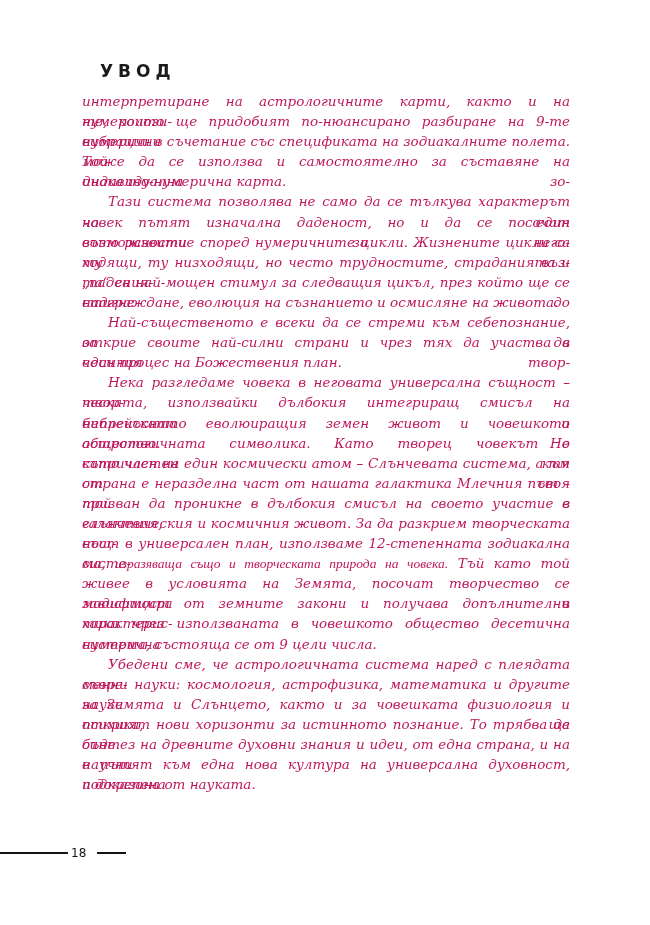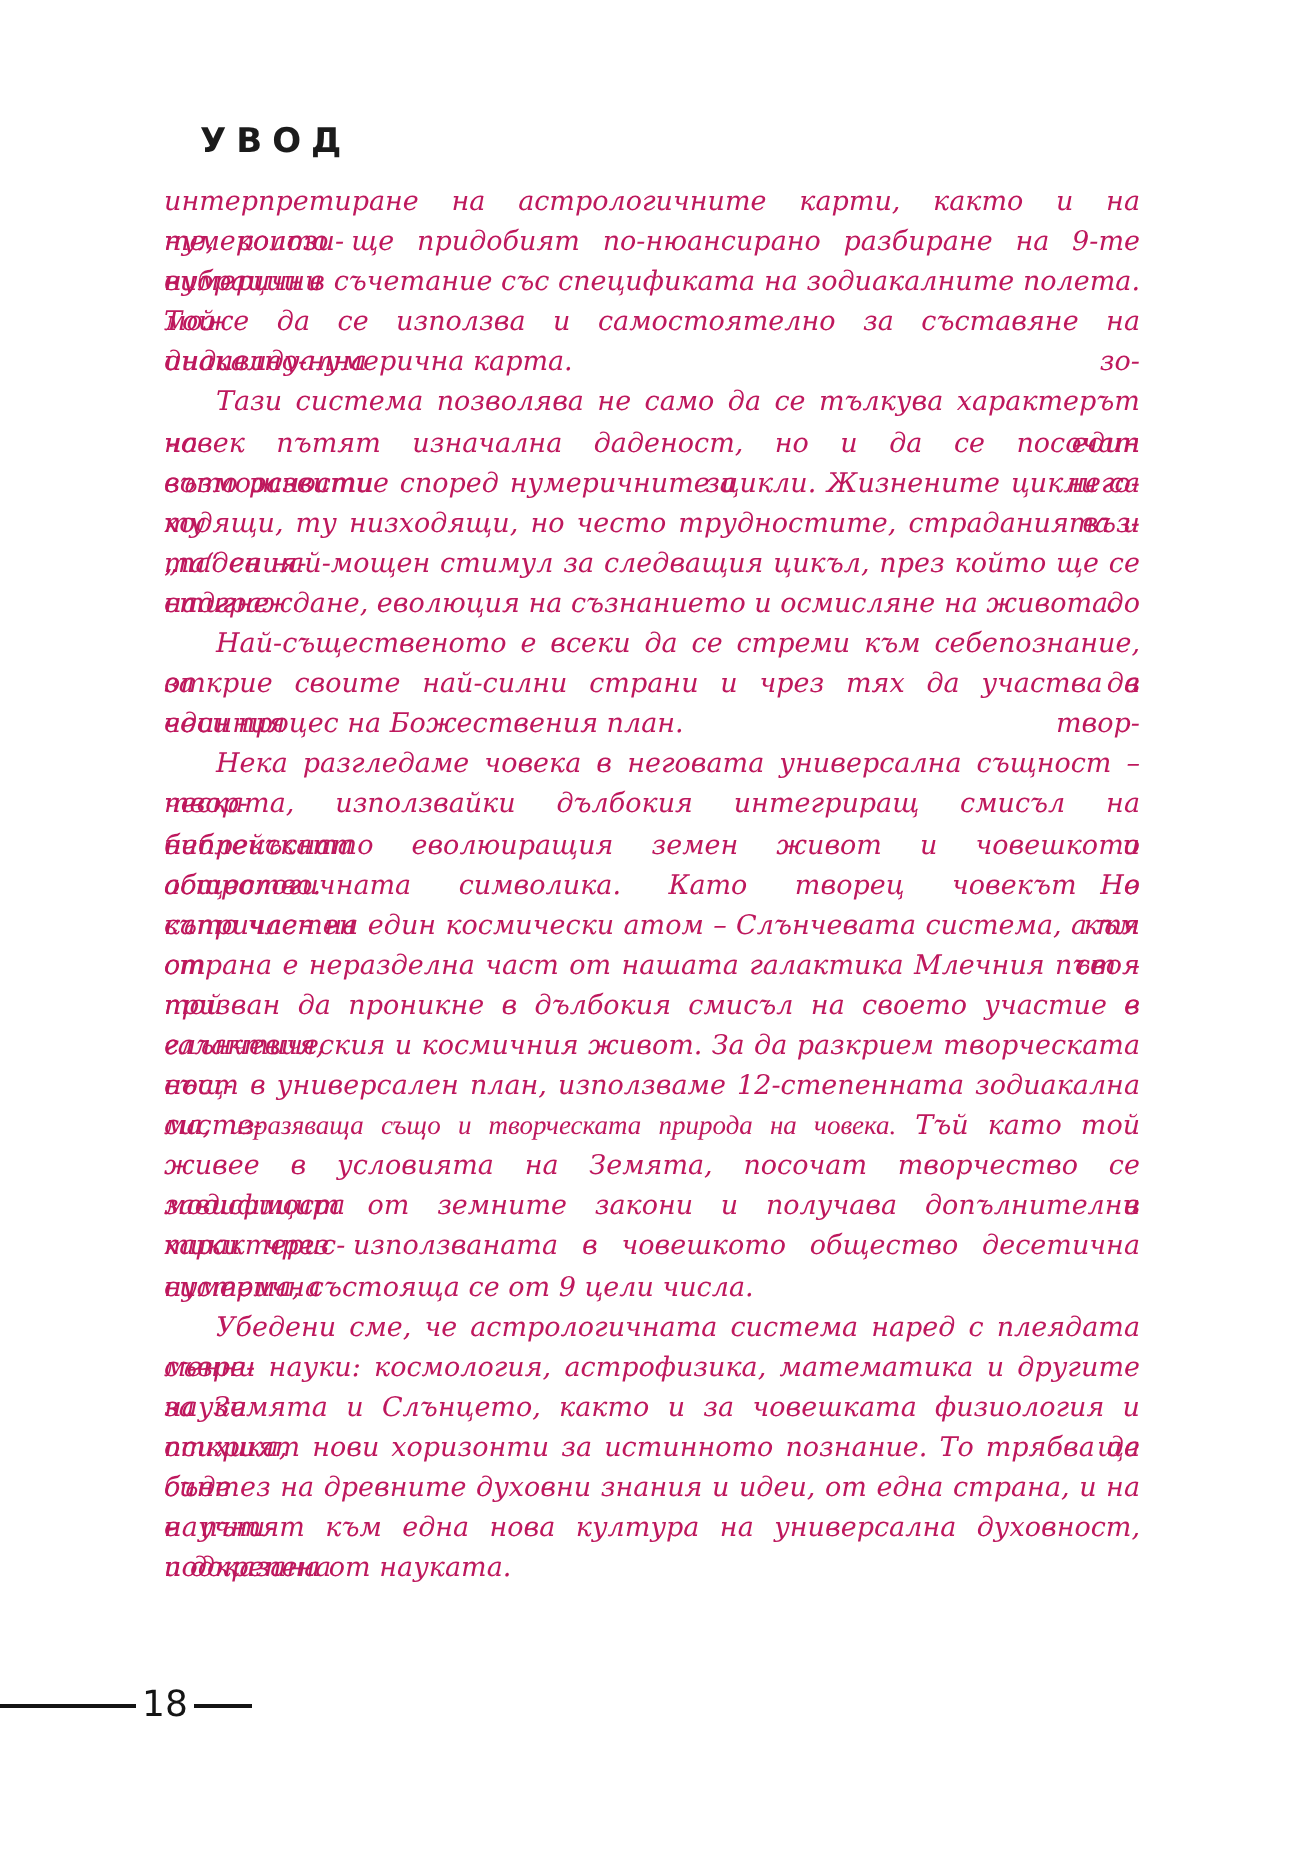--- a/index.html
+++ b/index.html
@@ -58,21 +58,21 @@
     top: 852px;
     width: 68px;
     height: 2px;
     background: #141414;
   }
   .page-number {
     position: absolute;
     left: 71px;
     top: 847px;
     font-family: "DejaVu Sans", sans-serif;
-    font-size: 18px;
+    font-size: 12px;
     line-height: 12px;
     color: #141414;
   }
   .footer-rule-right {
     position: absolute;
     left: 97px;
     top: 852px;
     width: 29px;
     height: 2px;
     background: #141414;

